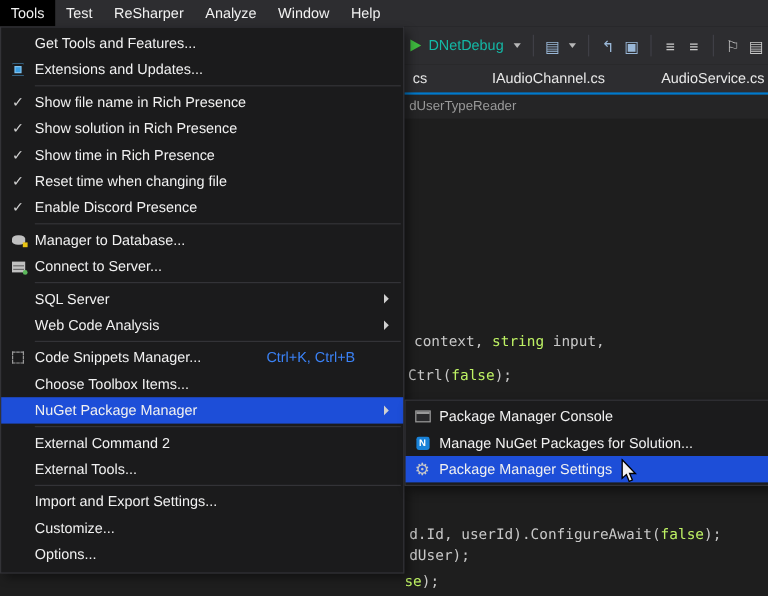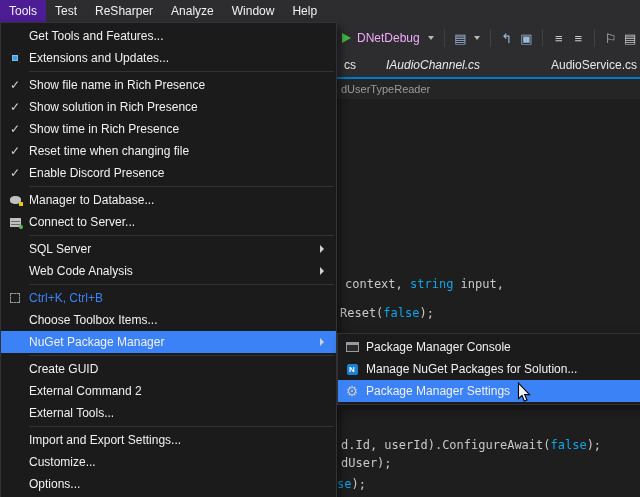--- a/index.html
+++ b/index.html
@@ -7,65 +7,65 @@
   body {
     width:640px; height:497px; overflow:hidden; position:relative;
     background:#1e1e1e; font-family:"Liberation Sans", sans-serif;
     -webkit-font-smoothing:antialiased;
   }
 
   
   .menubar { height:22px; background:#2d2d30; display:flex; align-items:stretch;
              font-size:12px; color:#f1f1f1; position:relative; z-index:5; }
   .mbitem { padding:0 9px; display:flex; align-items:center; cursor:default; }
-  .mbitem.open { background:#4c1d95; }
+  .mbitem.open { background:#000000; }
 
   .toolbar { height:32px; background:#2d2d30; display:flex; align-items:center;
              padding-left:342px; position:relative; z-index:2; }
   .tbplay { width:0; height:0; border-left:9px solid #3fba3f;
             border-top:5px solid transparent; border-bottom:5px solid transparent; margin-right:2px; }
-  .tblabel { color:#f0abfc; font-size:12px; margin:0 4px; }
+  .tblabel { color:#14b8a6; font-size:12px; margin:0 4px; }
   .tbcaret { width:0; height:0; border-top:4px solid #b8b8b8;
              border-left:3.5px solid transparent; border-right:3.5px solid transparent; margin:0 4px; }
   .tbsep { width:1px; height:18px; background:#3f3f46; margin:0 6px; }
   .tbicon { width:18px; height:18px; display:flex; align-items:center; justify-content:center;
             color:#9ab8d8; font-size:13px; margin:0 2px; }
   .tbicon.neutral { color:#c8c8c8; }
 
   .tabstrip { height:25px; background:#2d2d30; border-bottom:2px solid #007acc;
               position:relative; z-index:2; font-size:12px; color:#e8e8e8; }
   .tab { position:absolute; top:0; line-height:23px; padding:0 3px; cursor:default; }
   .tab:nth-child(1) { left:341px; }
-  .tab:nth-child(2) { left:383px;font-style:italic; }
+  .tab:nth-child(2) { left:407px; }
   .tab:nth-child(3) { left:548px; }
 
   .breadcrumb-bar { height:20px; background:#252526; line-height:20px;
                     padding-left:341px; font-size:11px; color:#9a9a9a;
                     position:relative; z-index:2; }
 
   
   #code-layer { position:absolute; inset:0; z-index:1; pointer-events:none; }
   .codeline { position:absolute; font-family:"DejaVu Sans Mono", monospace;
               font-size:12px; white-space:pre; color:#c8c8c8; }
   .codeline:nth-child(1){ left:345px; top:277px; }
   .codeline:nth-child(2){ left:340px; top:306px; }
   .codeline:nth-child(3){ left:341px; top:438px; }
   .codeline:nth-child(4){ left:341px; top:456px; }
   .codeline:nth-child(5){ left:337px; top:477px; }
-  .seg-kw { color:#0ea5e9; }
+  .seg-kw { color:#bef264; }
 
   
   .menu { position:absolute; left:0; top:22px; width:337px; padding:2px 0 4px 0;
           background:#1b1b1c; border:1px solid #333337;
           box-shadow:4px 4px 8px rgba(0,0,0,.45); z-index:20; font-size:12px; color:#f1f1f1; }
   .submenu { position:absolute; left:337px; top:333px; width:307px; padding:2px 0;
              background:#1b1b1c; border:1px solid #333337;
              box-shadow:4px 4px 8px rgba(0,0,0,.45); z-index:21; font-size:12px; color:#f1f1f1; }
   .mitem { height:22px; display:flex; align-items:center; padding-right:6px; cursor:default; }
-  .mitem.hl { background:#3b82f6; }
+  .mitem.hl { background:#1d4ed8; }
   .mgutter { width:28px; flex:0 0 28px; display:flex; align-items:center; justify-content:center; }
   .mlabel { flex:1; white-space:nowrap; overflow:hidden; }
   .mshortcut { margin-right:34px; color:#3b82f6; white-space:nowrap; }
   .marrow { width:0; height:0; border-left:4px solid #d0d0d0;
             border-top:4px solid transparent; border-bottom:4px solid transparent; margin-right:6px; }
   .msep { height:1px; background:#333337; margin:2px 2px 2px 28px; }
 
   .mcheck { color:#d0d0d0; font-size:12px; }
 
   
@@ -88,21 +88,21 @@
   .micon-gear::before { content:"⚙"; }
 
   
   #cursor { position:absolute; left:517px; top:382px; z-index:50; pointer-events:none; }
 </style>
 </head>
 <body>
 
 <div id="code-layer">
     <div class="codeline"><span class="seg-plain">context, </span><span class="seg-kw">string</span><span class="seg-plain"> input,</span></div>
-    <div class="codeline"><span class="seg-plain">Reset(</span><span class="seg-kw">false</span><span class="seg-plain">);</span></div>
+    <div class="codeline"><span class="seg-plain">Ctrl(</span><span class="seg-kw">false</span><span class="seg-plain">);</span></div>
     <div class="codeline"><span class="seg-plain">d.Id, userId).ConfigureAwait(</span><span class="seg-kw">false</span><span class="seg-plain">);</span></div>
     <div class="codeline"><span class="seg-plain">dUser);</span></div>
     <div class="codeline"><span class="seg-kw">se</span><span class="seg-plain">);</span></div>
   </div>
 
 <div class="menubar">
     <div class="mbitem open">Tools</div>
     <div class="mbitem">Test</div>
     <div class="mbitem">ReSharper</div>
     <div class="mbitem">Analyze</div>
@@ -200,36 +200,33 @@
     <div class="mitem">
       <span class="mgutter"></span>
       <span class="mlabel">Web Code Analysis</span>
       <span class="marrow"></span>
     </div>
     <div class="msep"></div>
     <div class="mitem">
       <span class="mgutter">
         <span class="micon-snippets"></span>
       </span>
+      <span class="mlabel">Code Snippets Manager...</span>
       <span class="mshortcut">Ctrl+K, Ctrl+B</span>
     </div>
     <div class="mitem">
       <span class="mgutter"></span>
       <span class="mlabel">Choose Toolbox Items...</span>
     </div>
     <div class="mitem hl">
       <span class="mgutter"></span>
       <span class="mlabel">NuGet Package Manager</span>
       <span class="marrow"></span>
     </div>
     <div class="msep"></div>
-    <div class="mitem">
-      <span class="mgutter"></span>
-      <span class="mlabel">Create GUID</span>
-    </div>
     <div class="mitem">
       <span class="mgutter"></span>
       <span class="mlabel">External Command 2</span>
     </div>
     <div class="mitem">
       <span class="mgutter"></span>
       <span class="mlabel">External Tools...</span>
     </div>
     <div class="msep"></div>
     <div class="mitem">

